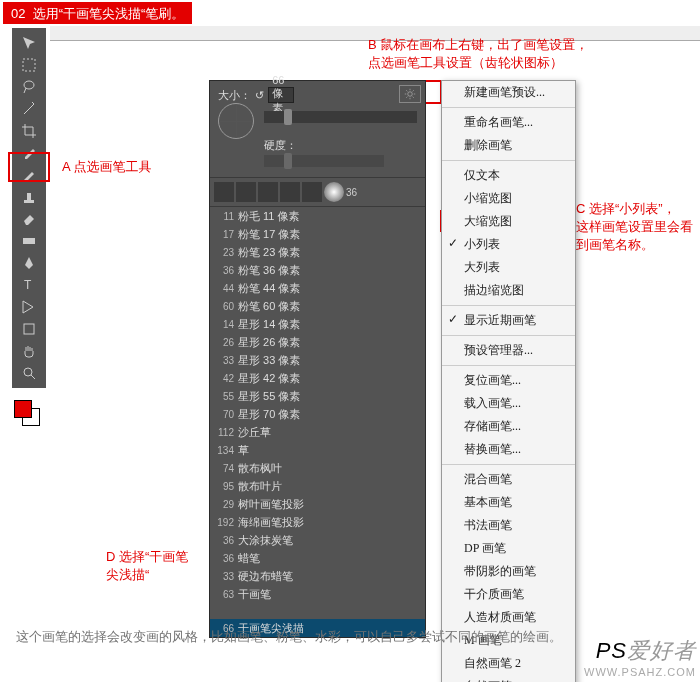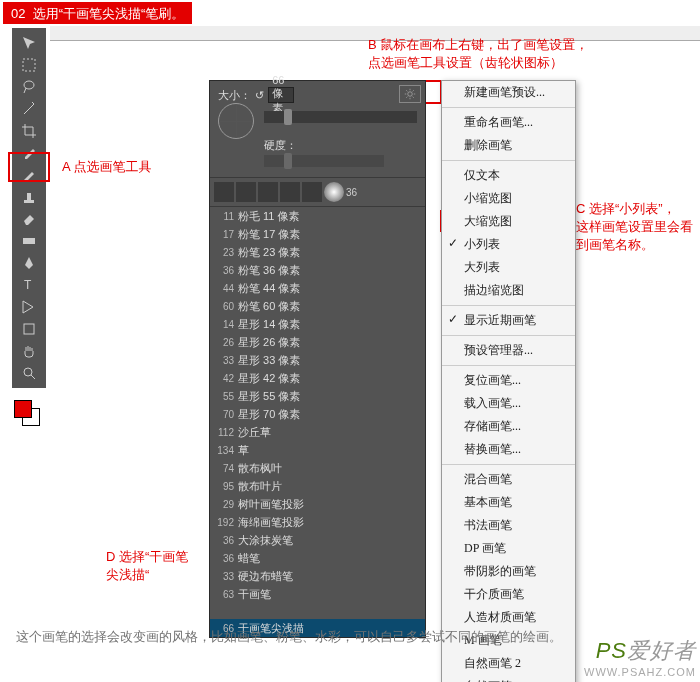--- a/index.html
+++ b/index.html
@@ -45,21 +45,21 @@
 .mi { padding: 3px 8px 3px 22px; position: relative; white-space: nowrap; font-family: Liberation Serif, serif; }
 .mi.check::before { content: "✓"; position:absolute; left:6px;}
 .sep { height:1px; background:#ccc; margin:3px 0;}
 
 
 .foot { position: absolute; top: 628px; left: 16px; right: 16px; color: #737373; font-size: 13px; line-height: 18px; }
 
 
 .wm { position:absolute; right:4px; bottom:4px; text-align:right; }
 .wm .main { font-size: 22px; font-style: italic; letter-spacing: 1px; }
-.wm .ps { color:#4d7c0f;}
+.wm .ps { color:#000000;}
 .wm .ahz{ color:#999;}
 .wm .sub{ color:#aaa; font-size:11px; letter-spacing:1px;}
 
 .gear { width:22px; height:18px; border:1px solid #888; position:absolute; top:4px; right:4px; display:flex; align-items:center; justify-content:center;}
 .ruler { position:absolute; top:26px; left:50px; right:0; height:15px; background:#eee; border-bottom:1px solid #aaa; }
 </style>
 </head>
 <body>
 <div class="canvas">
 

